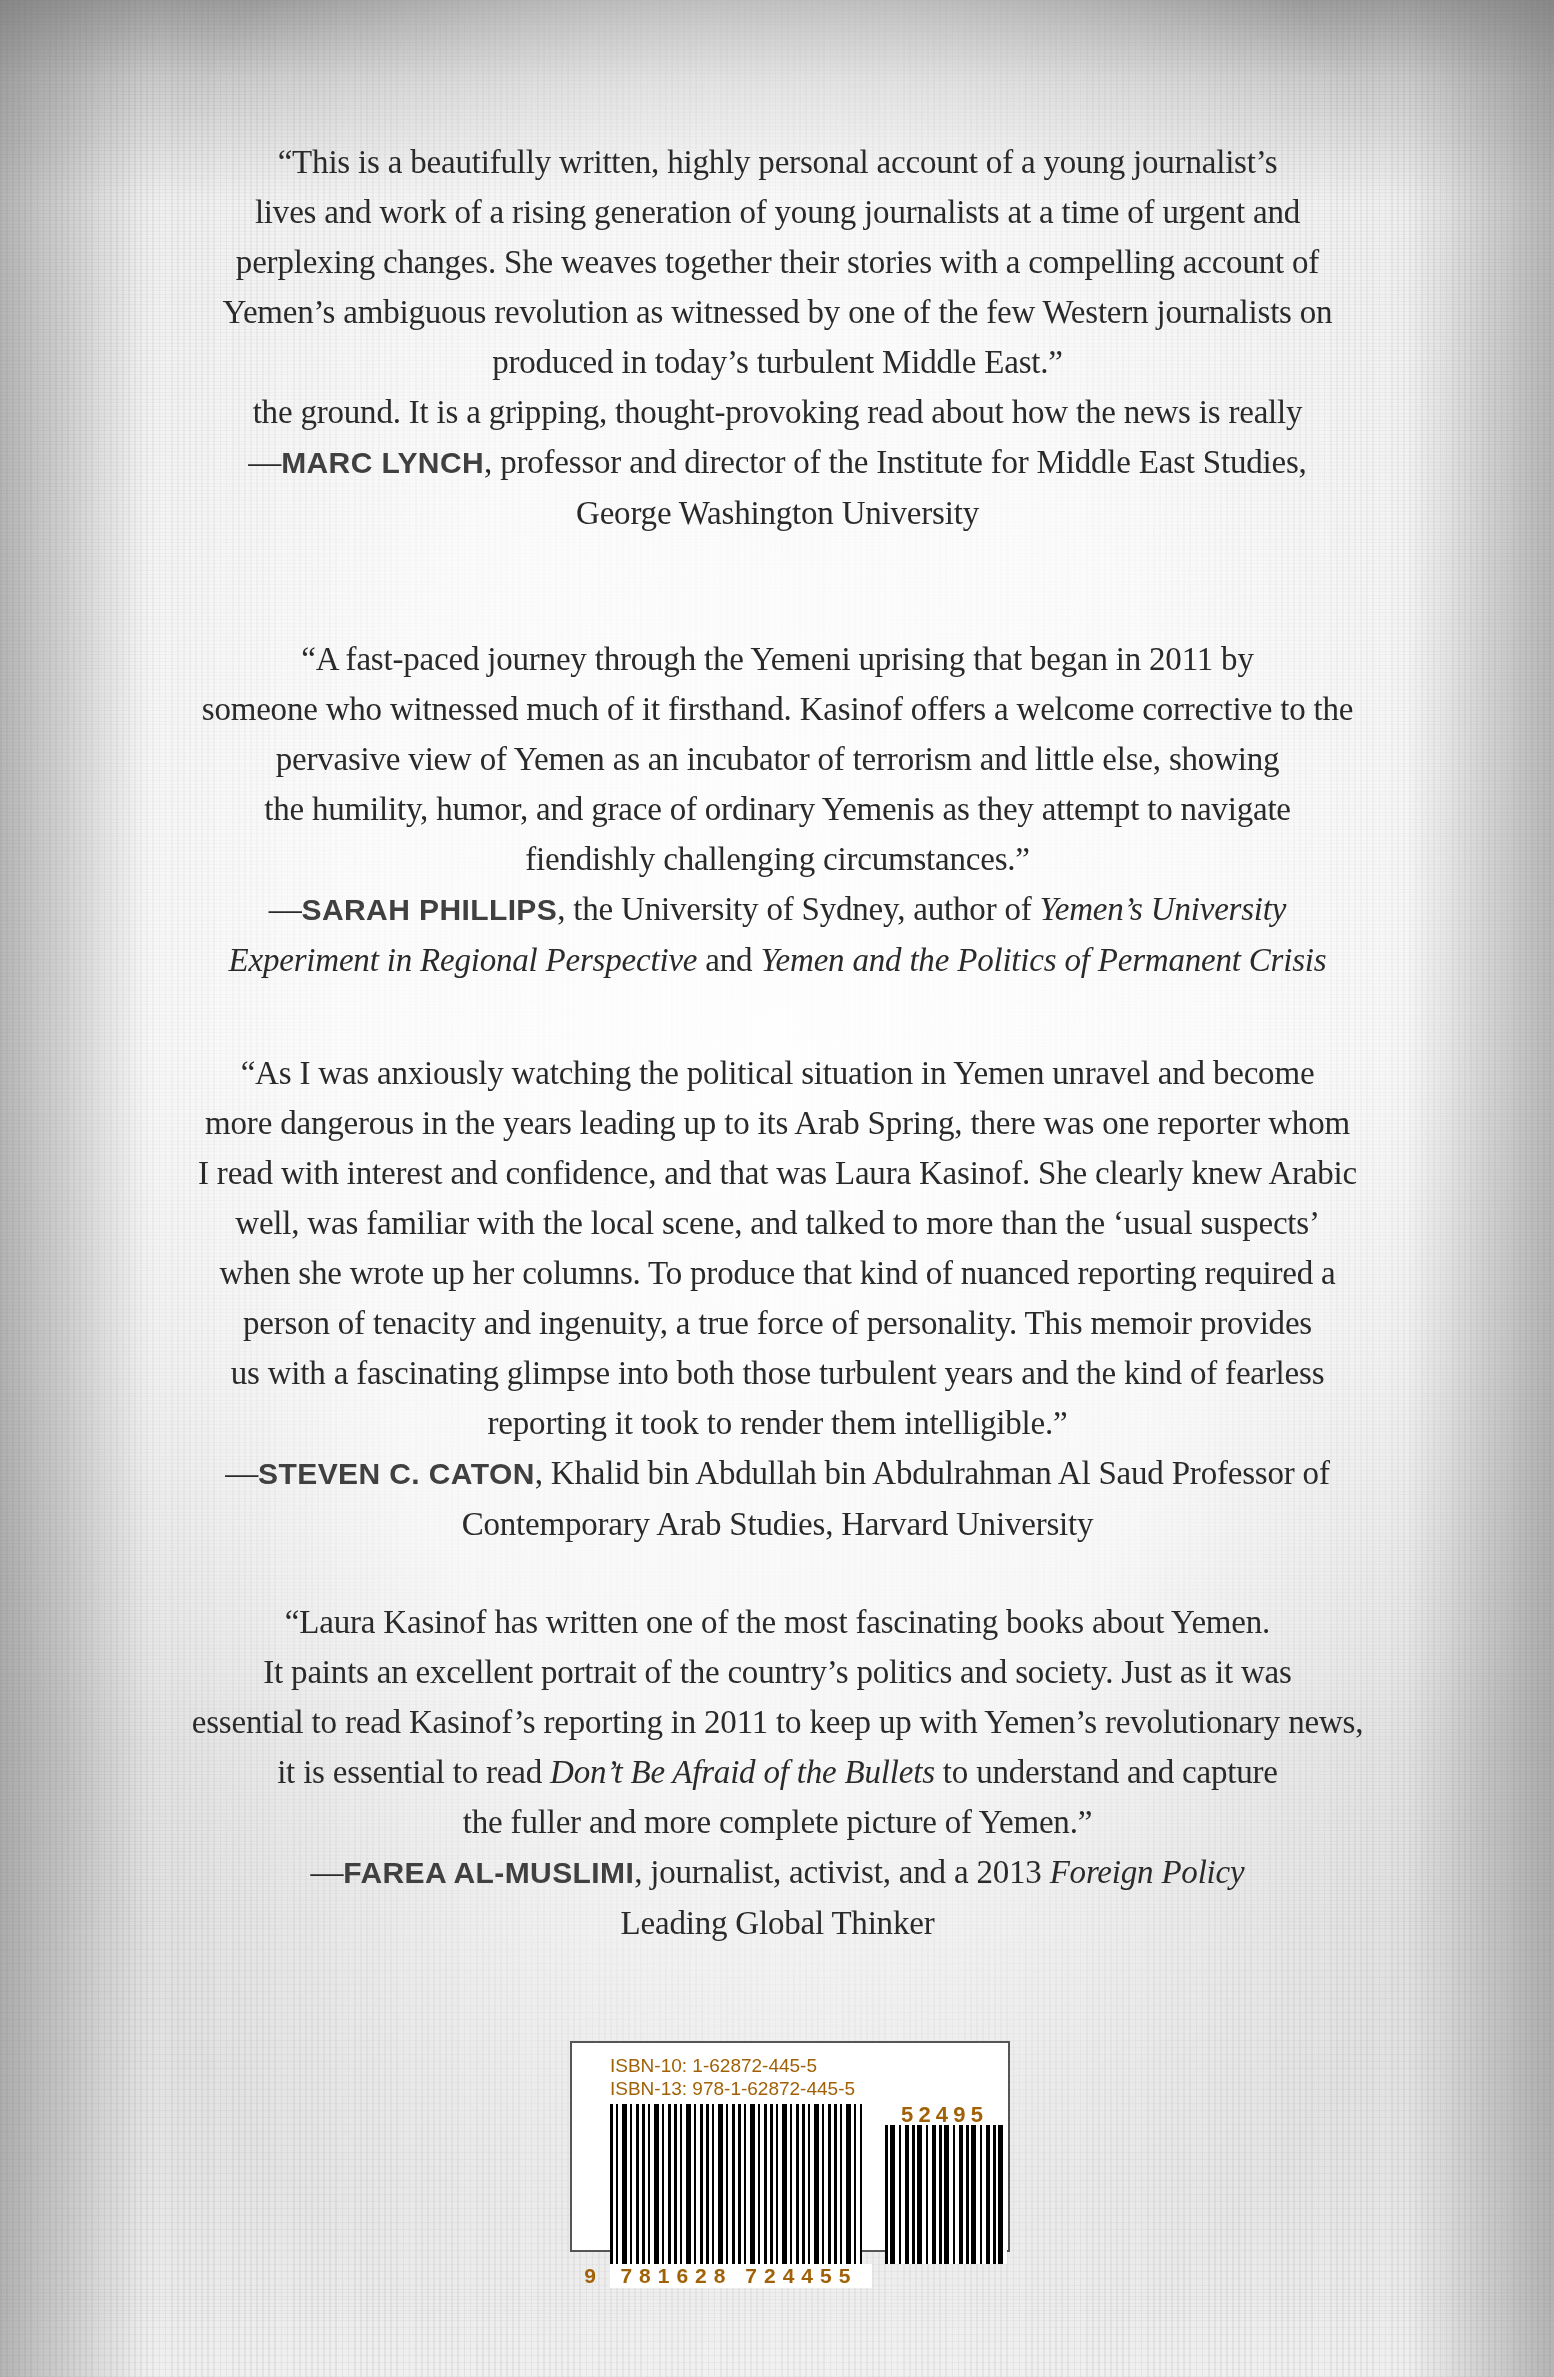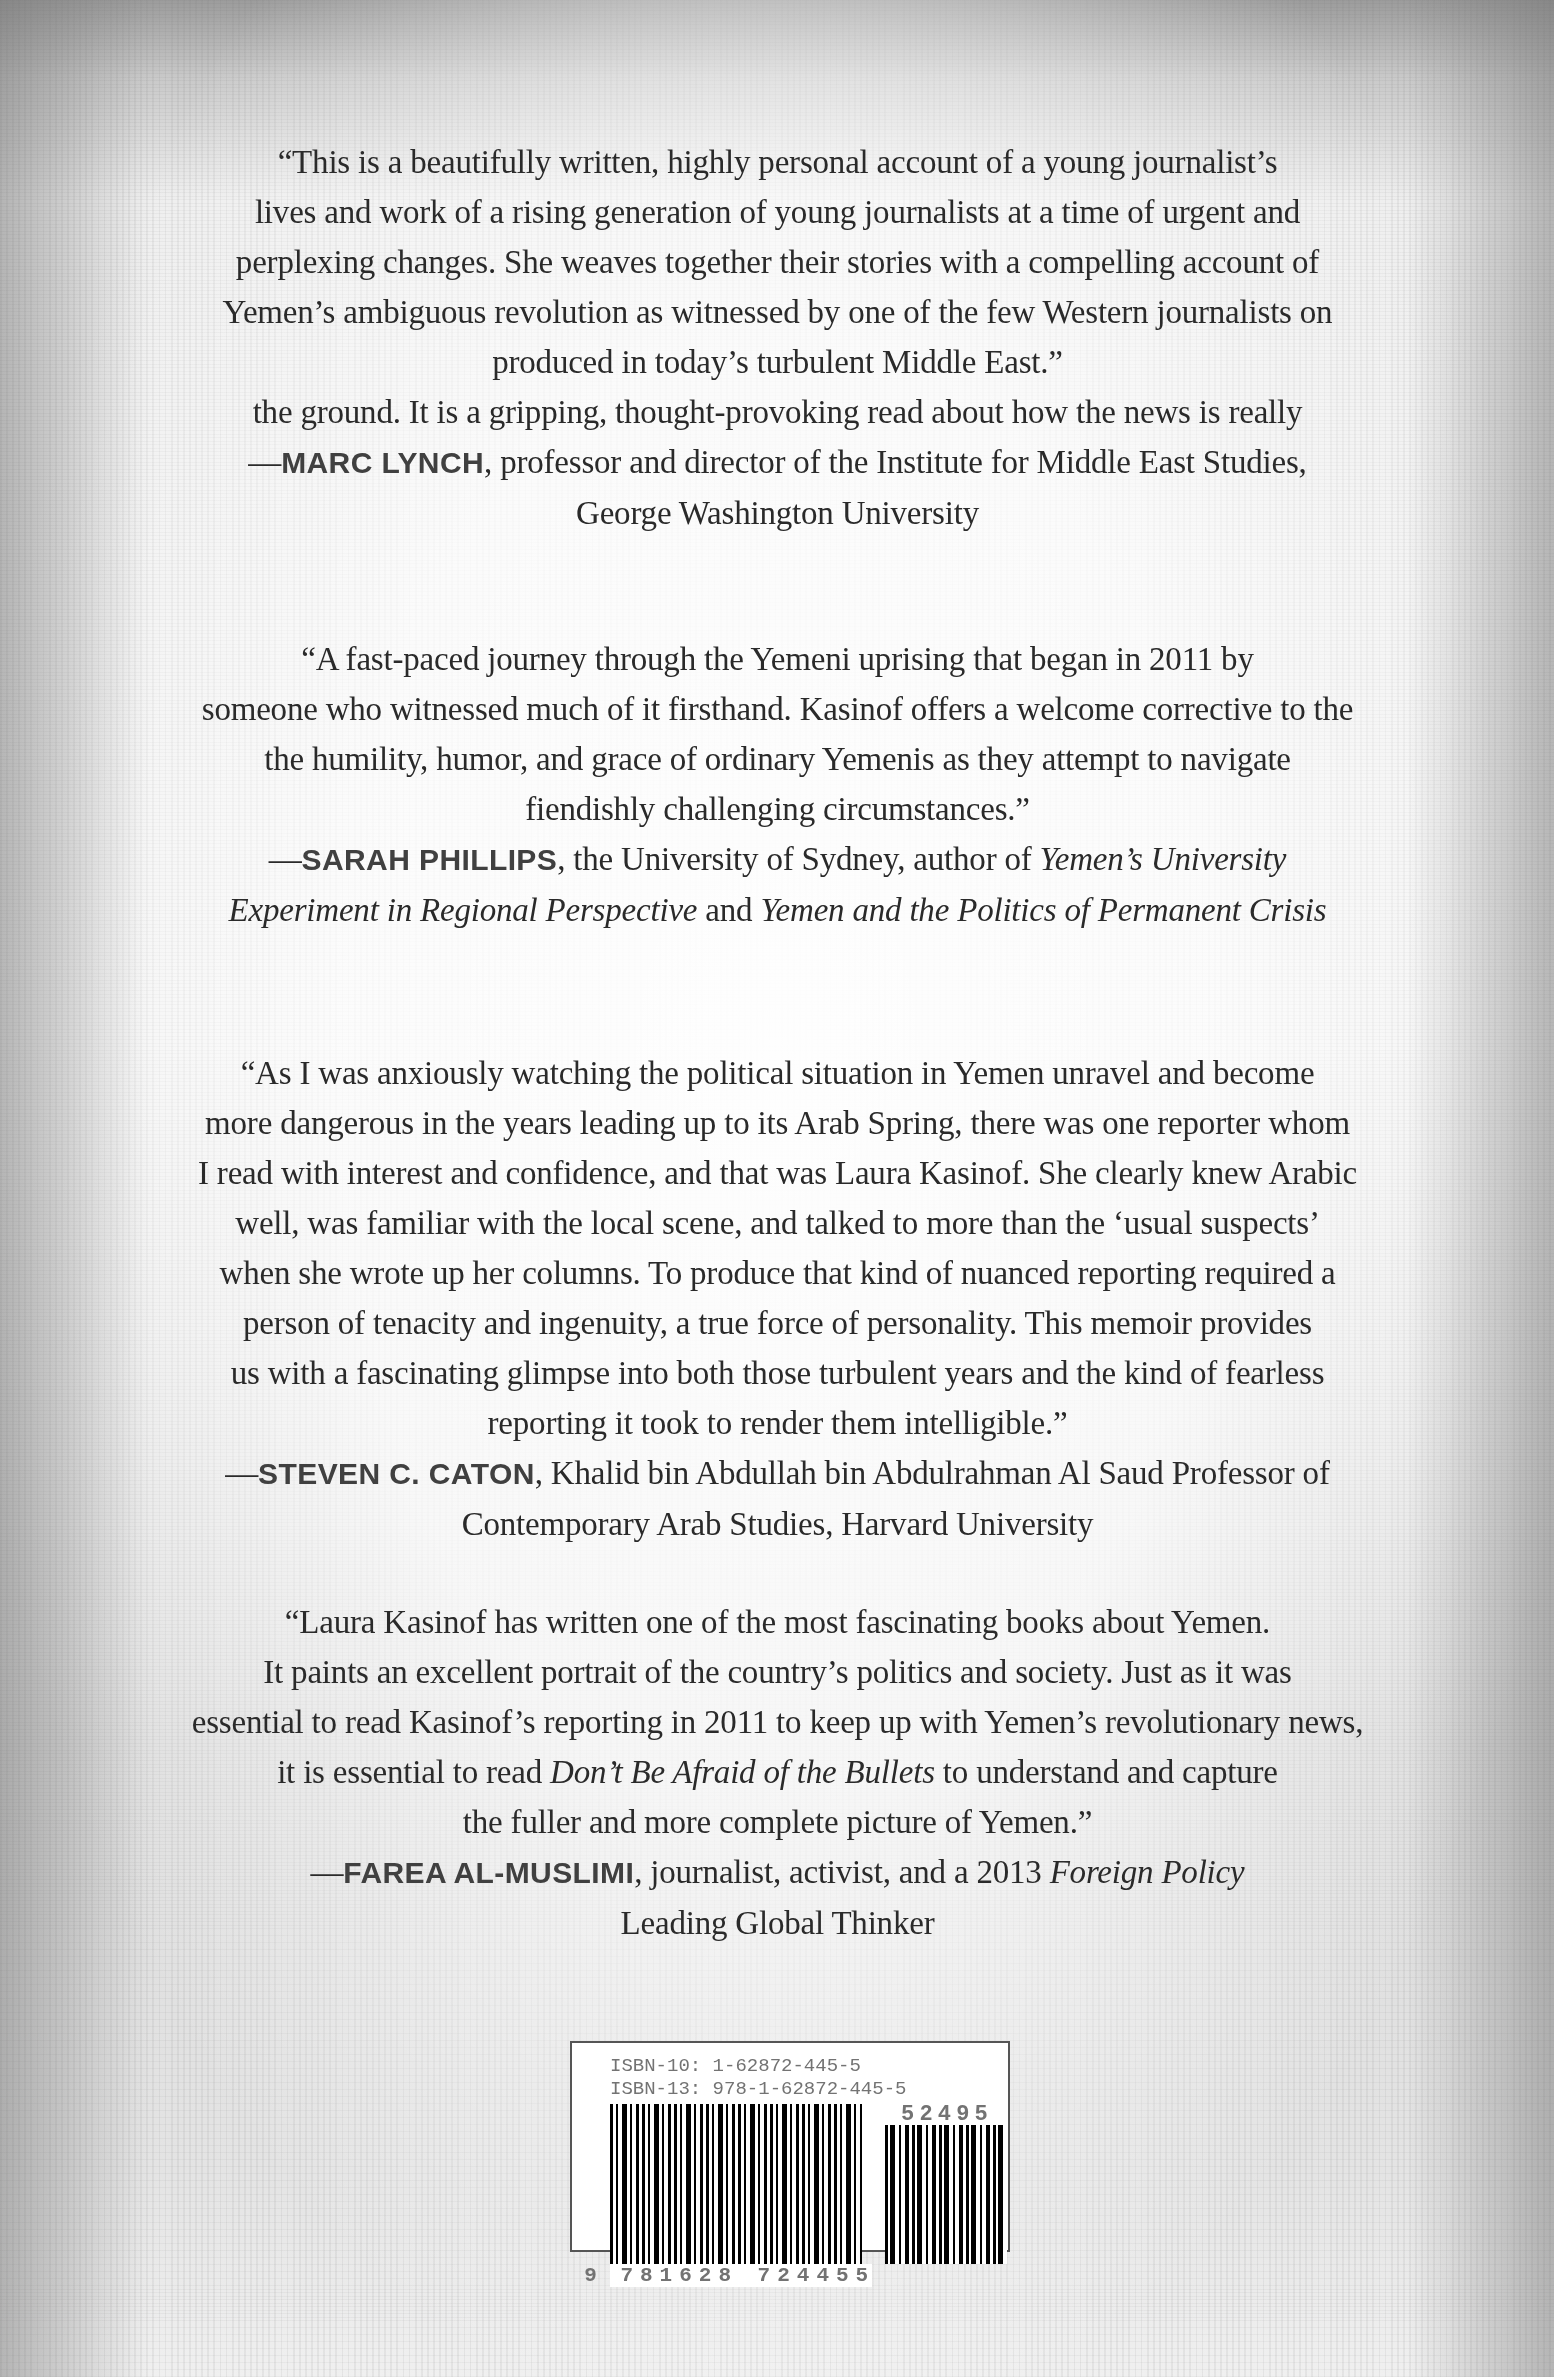--- a/index.html
+++ b/index.html
@@ -35,21 +35,21 @@
     letter-spacing:-0.2px;
   }
   .attr-name {
     font-family:"Liberation Sans", "DejaVu Sans", sans-serif;
     font-weight:bold; font-size:30px; letter-spacing:0.4px; color:#404040;
   }
   em { font-style:italic; }
   .barcode-box {
     position:absolute; left:570px; top:2041px; width:440px; height:211px;
     background:#ffffff; border:2.6px solid #555; box-sizing:border-box;
-    font-family:Liberation Mono, monospace; color:#737373;
+    font-family:Liberation Sans, sans-serif; color:#a16207;
   }
   .isbn10, .isbn13 { position:absolute; left:38px; font-size:19px; line-height:22.6px; }
   .isbn10 { top:12.2px; }
   .isbn13 { top:35px; }
   .bars-main {
     position:absolute; left:38px; top:61px; width:252px; height:161px;
     background:repeating-linear-gradient(90deg,
       #000 0 3.5px, #fff 3.5px 6.1px, #000 6.1px 7.8px, #fff 7.8px 12.2px, #000 12.2px 17.4px, #fff 17.4px 20px,
       #000 20px 22px, #fff 22px 26px, #000 26px 29px, #fff 29px 32px);
   }
@@ -84,20 +84,21 @@
     <span class="line">Yemen’s ambiguous revolution as witnessed by one of the few Western journalists on</span>
     <span class="line">produced in today’s turbulent Middle East.”</span>
     <span class="line">the ground. It is a gripping, thought-provoking read about how the news is really</span>
     <span class="line"><span>—</span><span class="attr-name">MARC LYNCH</span><span>, professor and director of the Institute for Middle East Studies,</span></span>
     <span class="line">George Washington University</span>
   </div>
 
   <div class="blurb" style="top:634px;">
     <span class="line">“A fast-paced journey through the Yemeni uprising that began in 2011 by</span>
     <span class="line">someone who witnessed much of it firsthand. Kasinof offers a welcome corrective to the</span>
+    <span class="line">pervasive view of Yemen as an incubator of terrorism and little else, showing</span>
     <span class="line">the humility, humor, and grace of ordinary Yemenis as they attempt to navigate</span>
     <span class="line">fiendishly challenging circumstances.”</span>
     <span class="line"><span>—</span><span class="attr-name">SARAH PHILLIPS</span><span>, the University of Sydney, author of </span><em>Yemen’s University</em></span>
     <span class="line"><em>Experiment in Regional Perspective</em><span> and </span><em>Yemen and the Politics of Permanent Crisis</em></span>
   </div>
 
   <div class="blurb" style="top:1048px;">
     <span class="line">“As I was anxiously watching the political situation in Yemen unravel and become</span>
     <span class="line">more dangerous in the years leading up to its Arab Spring, there was one reporter whom</span>
     <span class="line">I read with interest and confidence, and that was Laura Kasinof. She clearly knew Arabic</span>

